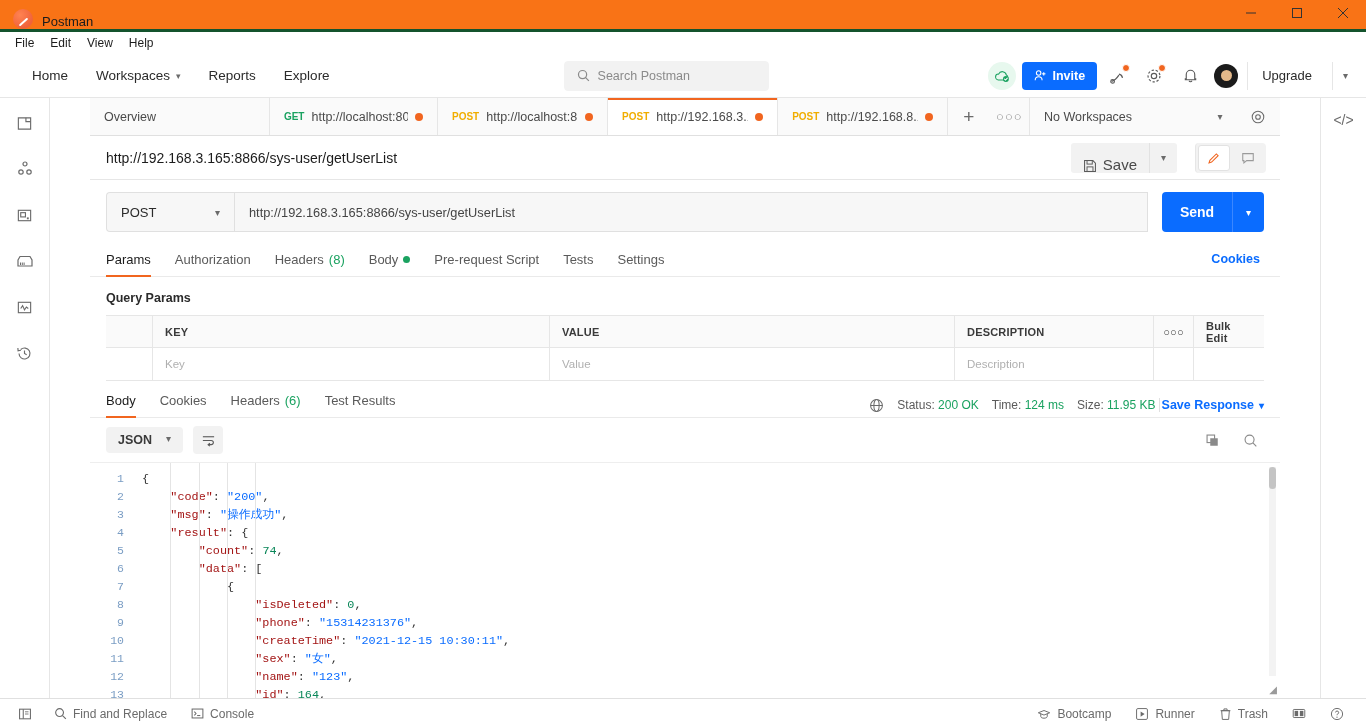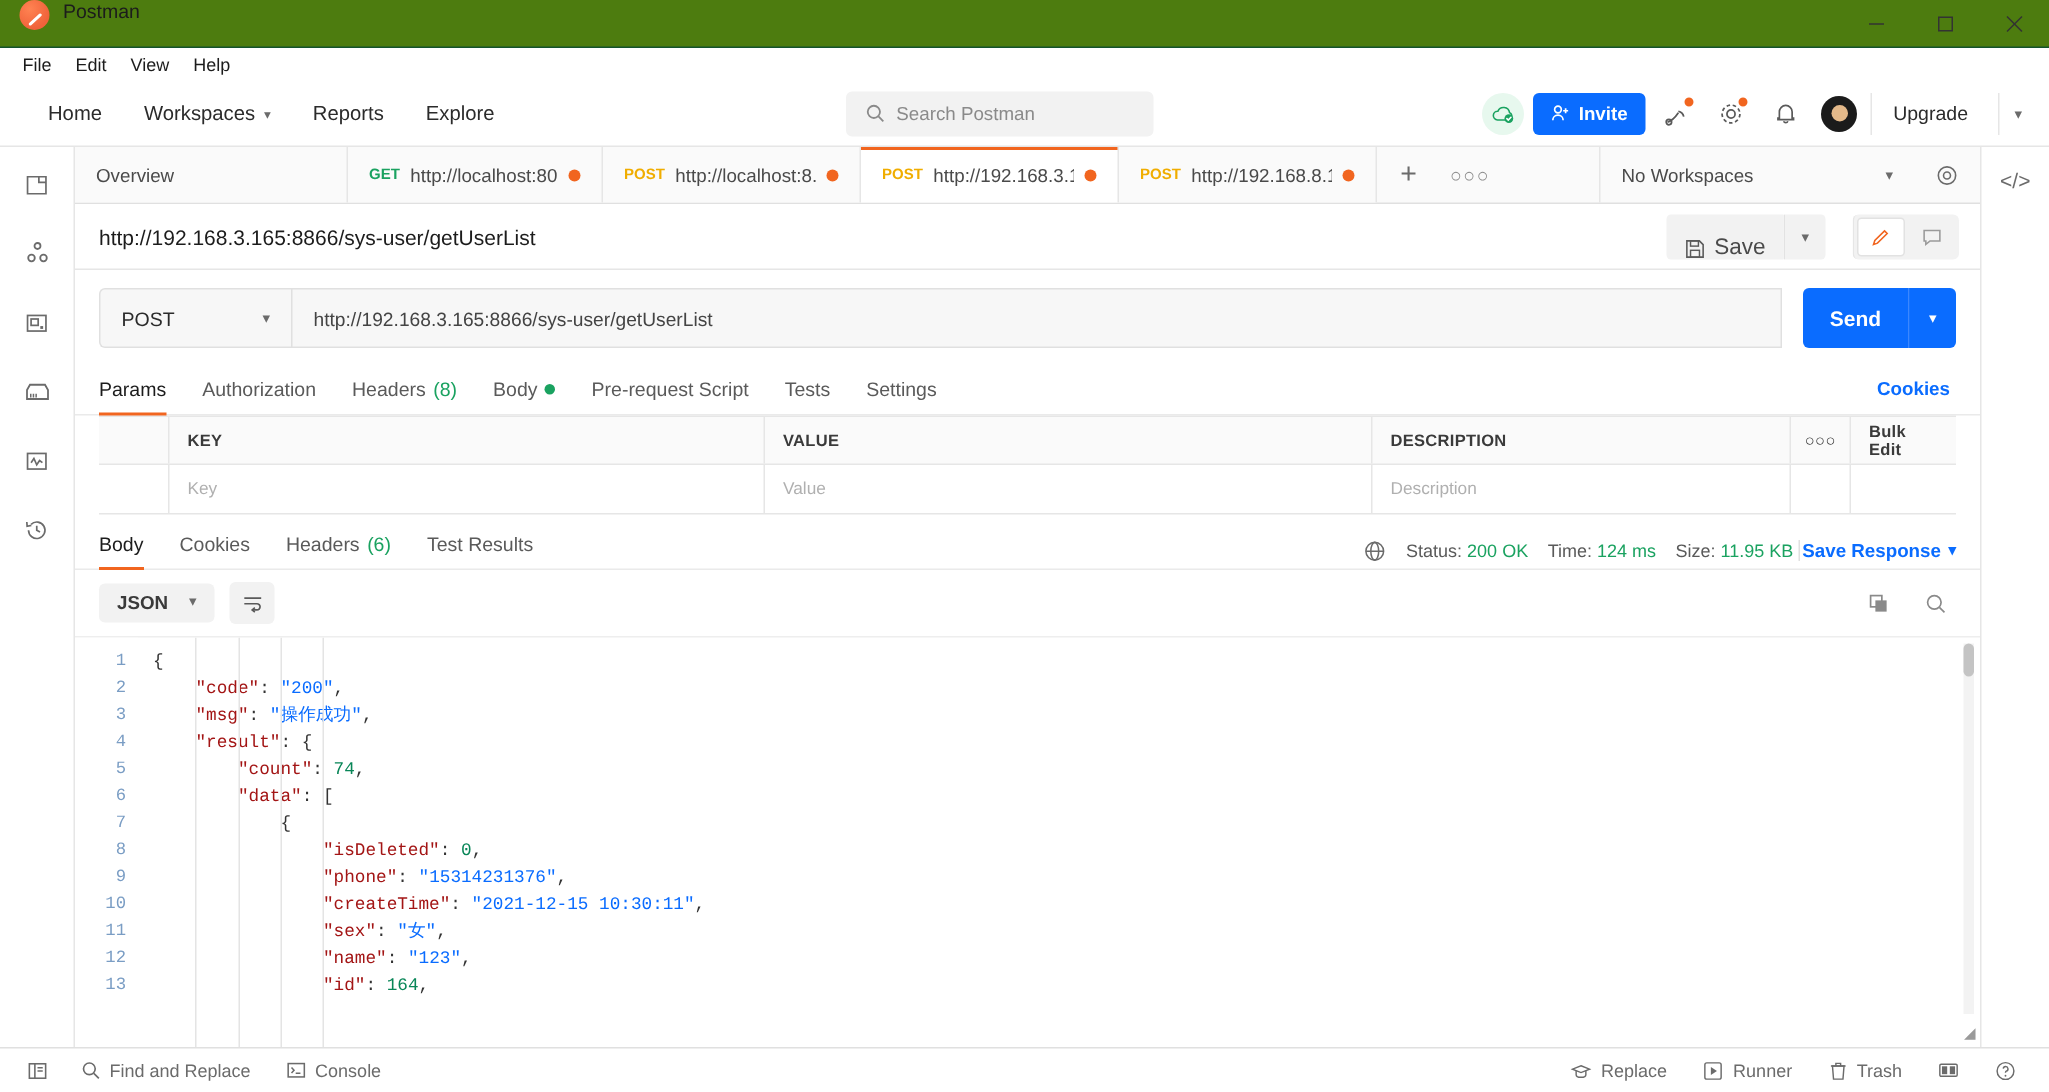--- a/index.html
+++ b/index.html
@@ -7,22 +7,22 @@
     width: 1366px; height: 728px;
     font-family: "Liberation Sans", sans-serif;
     background: #ffffff;
     overflow: hidden;
     color: #2b2b2b;
   }
   .app { width: 1366px; height: 728px; display: flex; flex-direction: column; position: relative; }
 
   
   .titlebar {
-    height: 32px; display: flex; align-items: flex-start;
-    border-bottom: 1px solid #14532d; background: #4d7c0f; flex: none;
+    height: 32px; display: flex; align-items: flex-end;
+    border-bottom: 3px solid #14532d; background: #f97316; flex: none;
   }
   .tb-logo { width: 20px; height: 20px; border-radius: 50%;
     background: radial-gradient(circle at 35% 30%, #ff8352, #f0623a 70%);
     margin-left: 13px; position: relative; flex: none; }
   .tb-logo::after {
     content: ""; position: absolute; left: 5px; top: 12px; width: 11px; height: 2px;
     background: #fff; transform: rotate(-42deg); border-radius: 1px;
   }
   .tb-title { font-size: 13px; margin-left: 9px; color: #1c1c1c; }
   .tb-spacer { flex: 1; }
@@ -58,21 +58,21 @@
   .avatar-ring { width: 24px; height: 24px; border-radius: 50%;
     background: #1b1b1b; display:flex; align-items:center; justify-content:center; }
   .avatar-ring::after { content:""; width: 11px; height: 11px; border-radius: 50%;
     background: #e4b98a; }
   .upgrade { height: 28px; display: flex; align-items: center; font-size: 13px;
     color: #2b2b2b; padding: 0 14px; border-left: 1px solid #e6e6e6; }
   .upg-chev { width: 26px; height: 28px; display: flex; align-items: center; justify-content: center;
     font-size: 10px; color: #6b6b6b; border-left: 1px solid #e6e6e6; }
 
   
-  .bodyrow { flex: 1; display: flex; min-height: 0; }
+  .bodyrow { flex: 1; display: flex; min-height: 0; gap: 40px; }
   .railbar { width: 50px; background: #fff; border-right: 1px solid #e6e6e6;
     display: flex; flex-direction: column; align-items: center; padding-top: 10px; gap: 16px; flex: none; }
   .rail-ic { width: 30px; height: 30px; display: flex; align-items: center; justify-content: center;
     color: #6b6b6b; }
   .content { flex: 1; display: flex; flex-direction: column; min-width: 0; }
 
   
   .tabsrow { height: 38px; display: flex; align-items: stretch;
     border-bottom: 1px solid #e0e0e0; background: #fafafa; flex: none; }
   .tab { display: flex; align-items: center; gap: 7px; padding: 0 14px;
@@ -465,20 +465,21 @@
         <div class="rt">
           <span>Tests</span>
         </div>
         <div class="rt">
           <span>Settings</span>
         </div>
         <div class="rt-spacer"></div>
         <div class="cookies-link">Cookies</div>
       </div>
 
+      <div class="qp-label">Query Params</div>
       <div class="ptable">
         <div class="row head">
           <div class="cellcheck"></div>
           <div class="cell k">KEY</div>
           <div class="cell v">VALUE</div>
           <div class="cell d">DESCRIPTION</div>
           <div class="cell more">○○○</div>
           <div class="cell bulk">Bulk Edit</div>
         </div>
         <div class="row body">
@@ -607,21 +608,21 @@
       <span>Console</span>
     </div>
     <div class="sb-spacer"></div>
     <div class="sb-item">
       <span>
         <svg width="14" height="14" viewBox="0 0 16 16">
             <polygon points="8,4 14.5,6.6 8,9.2 1.5,6.6" fill="none" stroke="#6b6b6b" stroke-width="1.1"></polygon>
             <path d="M4.3 7.8v3c0 1.2 1.7 2 3.7 2s3.7-.8 3.7-2v-3" fill="none" stroke="#6b6b6b" stroke-width="1.1"></path>
           </svg>
       </span>
-      <span>Replace</span>
+      <span>Bootcamp</span>
     </div>
     <div class="sb-item">
       <span>
         <svg width="14" height="14" viewBox="0 0 16 16">
             <rect x="1.8" y="1.8" width="12.4" height="12.4" rx="1.5" fill="none" stroke="#6b6b6b" stroke-width="1.1"></rect>
             <polygon points="6.4,5 11,8 6.4,11" fill="#6b6b6b"></polygon>
           </svg>
       </span>
       <span>Runner</span>
     </div>

